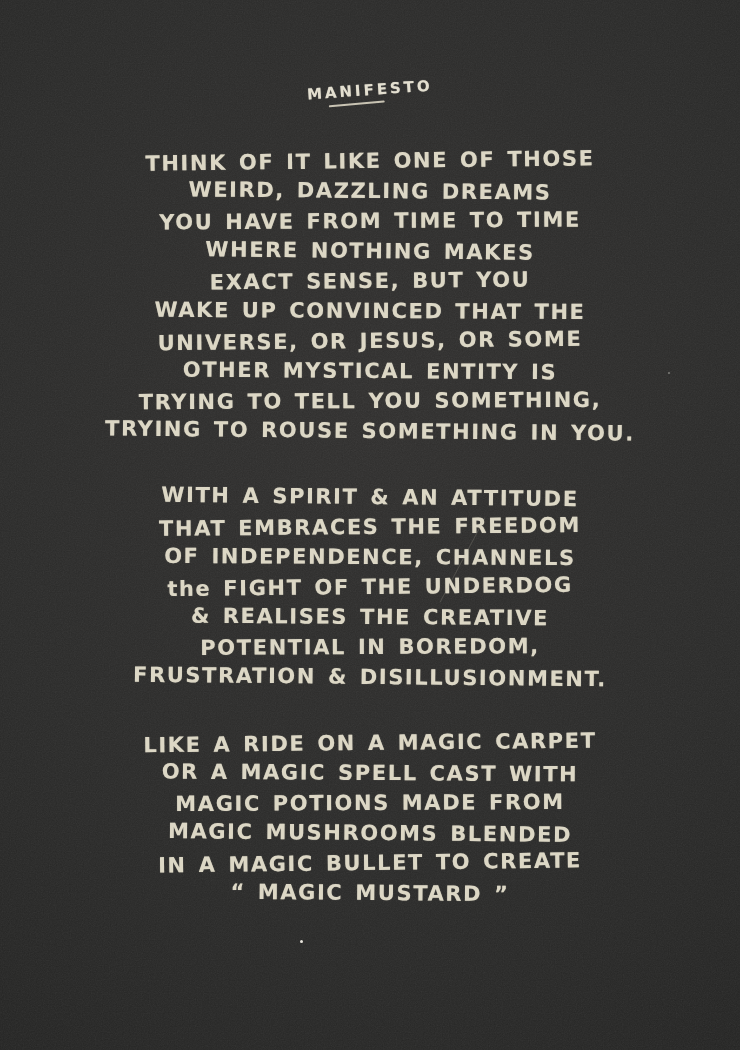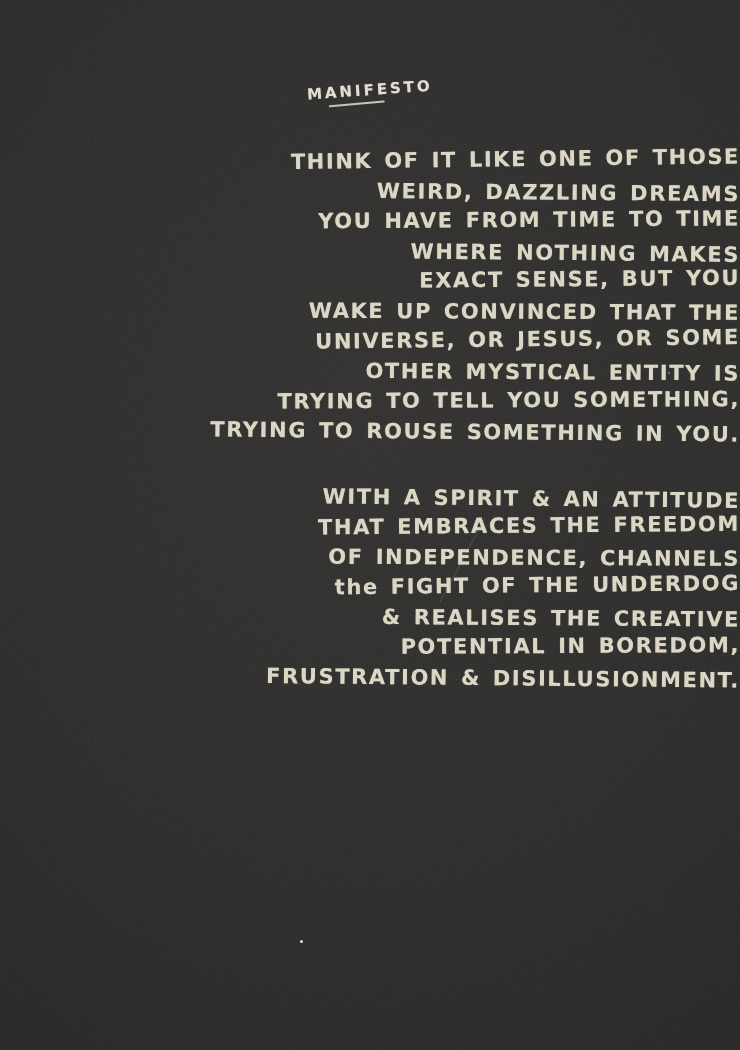--- a/index.html
+++ b/index.html
@@ -50,21 +50,21 @@
     transform: translateX(-14px) rotate(-1deg);
     background: #d9d4c2;
     border-radius: 2px;
     opacity: 0.9;
   }
   .body-text {
     position: absolute;
     top: 146px;
     left: 0;
     width: 100%;
-    text-align: right;
+    text-align: center;
   }
   .para { margin: 0; }
   .para + .para { margin-top: 36px; }
   .line {
     font-size: 21px;
     font-weight: bold;
     line-height: 30px;
     letter-spacing: 1.6px;
     word-spacing: 3px;
     color: #dcd7c5;
@@ -122,19 +122,27 @@
       </div>
       <div class="para">
         <div class="line" style="transform: rotate(0.6deg);">WITH A SPIRIT &amp; AN ATTITUDE</div>
         <div class="line" style="transform: rotate(-0.5deg);">THAT EMBRACES THE FREEDOM</div>
         <div class="line" style="transform: rotate(0.3deg);">OF INDEPENDENCE, CHANNELS</div>
         <div class="line" style="transform: rotate(-0.6deg);">the FIGHT OF THE UNDERDOG</div>
         <div class="line" style="transform: rotate(0.4deg);">&amp; REALISES THE CREATIVE</div>
         <div class="line" style="transform: rotate(-0.3deg);">POTENTIAL IN BOREDOM,</div>
         <div class="line" style="transform: rotate(0.55deg);">FRUSTRATION &amp; DISILLUSIONMENT.</div>
       </div>
+      <div class="para">
+        <div class="line" style="transform: rotate(-0.6deg);">LIKE A RIDE ON A MAGIC CARPET</div>
+        <div class="line" style="transform: rotate(0.4deg);">OR A MAGIC SPELL CAST WITH</div>
+        <div class="line" style="transform: rotate(-0.3deg);">MAGIC POTIONS MADE FROM</div>
+        <div class="line" style="transform: rotate(0.55deg);">MAGIC MUSHROOMS BLENDED</div>
+        <div class="line" style="transform: rotate(-0.7deg);">IN A MAGIC BULLET TO CREATE</div>
+        <div class="line" style="transform: rotate(0.5deg);">“ MAGIC MUSTARD ”</div>
+      </div>
     </div>
 
   <div class="speck speck-1"></div>
   <div class="speck speck-2"></div>
   <div class="scratch"></div>
 
 </div>
 
 </body></html>

